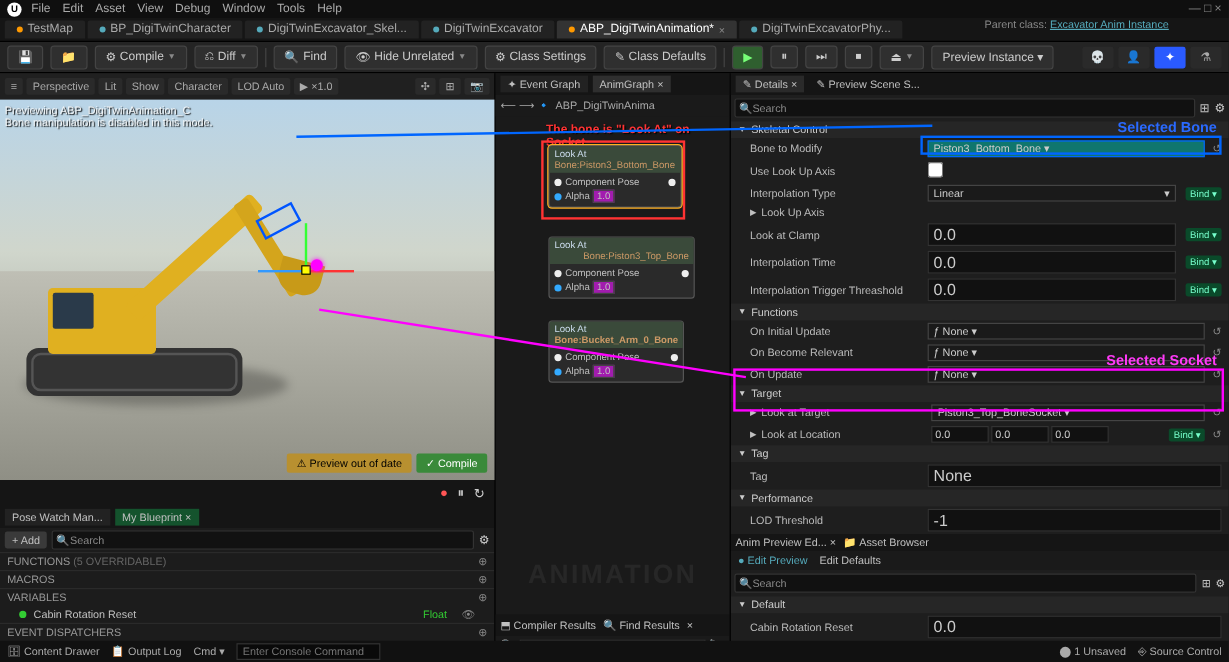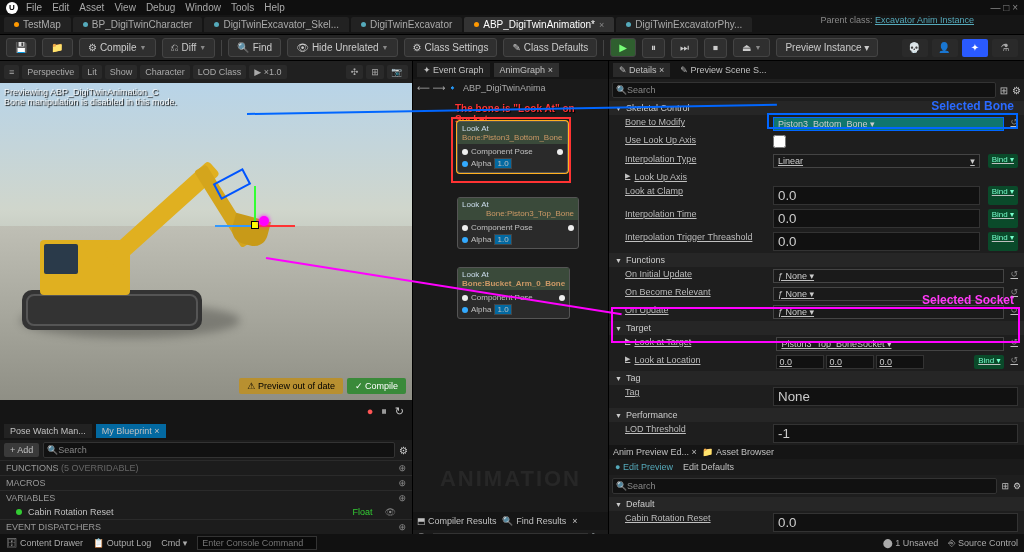--- a/index.html
+++ b/index.html
@@ -51,21 +51,21 @@
 .blue-box-ann{position:absolute;top:92px;left:215px;width:34px;height:18px;border:2px solid #05f;transform:rotate(-28deg);}
 .vp-bottom-btns{position:absolute;bottom:6px;right:6px;display:flex;gap:4px;}
 .vp-bbtn{padding:3px 8px;font-size:9px;border-radius:2px;background:#b89030;color:#000;}
 .vp-bbtn.compile{background:#3a8a3a;color:#fff;}
 .vp-transport{height:22px;background:#151515;display:flex;align-items:center;justify-content:flex-end;padding:0 8px;gap:8px;color:#ccc;font-size:11px;}
 
 
 .bl-panel{height:130px;background:#1c1c1c;display:flex;flex-direction:column;}
 .bl-tabs{display:flex;height:18px;background:#151515;align-items:center;gap:4px;padding:0 4px;font-size:9px;}
 .bl-tab{padding:2px 6px;background:#222;}
-.bl-tab.active{background:#0369a1;}
+.bl-tab.active{background:#14532d;}
 .bl-toolbar{display:flex;align-items:center;padding:2px 4px;gap:4px;}
 .add-btn{padding:2px 6px;background:#3a3a3a;border-radius:2px;font-size:9px;}
 .search-box{flex:1;background:#111;border:1px solid #333;padding:2px 14px;border-radius:2px;color:#888;font-size:9px;position:relative;}
 .section-row{display:flex;align-items:center;padding:2px 6px;font-size:9px;color:#999;border-top:1px solid #2a2a2a;}
 .section-row .plus{margin-left:auto;color:#888;}
 .var-row{display:flex;align-items:center;padding:2px 16px;gap:6px;font-size:9px;}
 .var-pill{width:6px;height:6px;border-radius:50%;background:#3c3;}
 .var-type{margin-left:auto;color:#3c3;}
 
 
@@ -75,37 +75,37 @@
 .breadcrumb{height:18px;background:#1a1a1a;display:flex;align-items:center;padding:0 4px;gap:4px;font-size:9px;color:#aaa;}
 .graph-canvas{flex:1;background:#222 repeating-linear-gradient(0deg,transparent,transparent 19px,#2a2a2a 20px),repeating-linear-gradient(90deg,transparent,transparent 19px,#2a2a2a 20px);position:relative;overflow:hidden;}
 .node{position:absolute;background:#2a2a2a;border:1px solid #555;border-radius:3px;font-size:8px;min-width:100px;}
 .node.selected{box-shadow:0 0 0 1px #ffb020;}
 .node-hdr{background:#3a4a3a;padding:2px 4px;color:#cde;font-size:8px;}
 .node-body{padding:3px 4px;display:flex;flex-direction:column;gap:2px;}
 .pin-row{display:flex;align-items:center;gap:3px;}
 .pin{width:6px;height:6px;border-radius:50%;background:#3af;}
 .pin.out{margin-left:auto;}
 .pin.white{background:#eee;}
-.alpha-box{background:#0369a1;border:1px solid #444;padding:0 2px;font-size:8px;}
+.alpha-box{background:#a21caf;border:1px solid #444;padding:0 2px;font-size:8px;}
 .red-ann-label{position:absolute;color:#f33;font-size:10px;font-weight:bold;text-shadow:1px 1px 1px #000;}
 .red-ann-box{position:absolute;border:2px solid #f33;}
 .watermark{position:absolute;bottom:20px;left:50%;transform:translateX(-50%);font-size:22px;font-weight:bold;color:rgba(255,255,255,0.06);letter-spacing:2px;}
 
 .cr-tabs{height:18px;display:flex;align-items:center;gap:6px;padding:0 4px;background:#151515;font-size:9px;}
 .cr-input{flex:1;background:#111;border:1px solid #333;padding:2px 4px;color:#666;font-size:9px;}
 
 
 .r-tabs{height:18px;background:#151515;display:flex;align-items:center;padding:0 4px;gap:4px;font-size:9px;}
 .rtab{padding:2px 6px;}
 .rtab.active{background:#2a2a2a;}
 .r-search{padding:3px;}
 .r-body{flex:1;overflow-y:auto;font-size:9px;}
 .cat{background:#262626;padding:2px 6px;color:#ccc;display:flex;align-items:center;}
 .cat .tri{margin-right:4px;font-size:7px;}
-.prop{display:flex;padding:2px 6px 2px 16px;gap:4px;text-decoration:underline;}
+.prop{display:flex;align-items:center;padding:2px 6px 2px 16px;gap:4px;}
 .prop .label{width:144px;color:#bbb;}
 .prop .val{flex:1;}
 .txt-in{background:#111;border:1px solid #333;padding:1px 4px;color:#ccc;width:100%;}
 .dropdown{background:#1a1a1a;border:1px solid #444;padding:1px 4px;color:#ccc;display:flex;align-items:center;justify-content:space-between;}
 .dropdown.hl-blue{border:1px solid #06f;background:#0f766e;}
 .bind-btn{background:#0a4a2a;color:#7fc;padding:1px 4px;border-radius:2px;font-size:8px;margin-left:4px;white-space:nowrap;}
 .reset-btn{color:#888;margin-left:2px;font-size:9px;}
 .vec3{display:flex;gap:2px;}
 .vec3 input{width:48px;background:#111;border:1px solid #333;color:#ccc;padding:1px 2px;font-size:9px;}
 .ann-label{position:absolute;font-weight:bold;font-size:12px;pointer-events:none;}
@@ -211,21 +211,21 @@
 
 <div class="main">
 
   <div class="viewport-area">
     <div class="vp-toolbar">
       <div class="vp-btn">≡</div>
       <div class="vp-btn">Perspective</div>
       <div class="vp-btn">Lit</div>
       <div class="vp-btn">Show</div>
       <div class="vp-btn">Character</div>
-      <div class="vp-btn">LOD Class</div>
+      <div class="vp-btn">LOD Auto</div>
       <div class="vp-btn">▶ <span>×1.0</span></div>
       <div class="spacer"></div>
       <div class="vp-btn">✣</div>
       <div class="vp-btn">⊞</div>
       <div class="vp-btn">📷</div>
     </div>
     <div class="viewport">
       <div class="ground"></div>
       <div class="vp-overlay-text">
         <div>Previewing ABP_DigiTwinAnimation_C</div>

